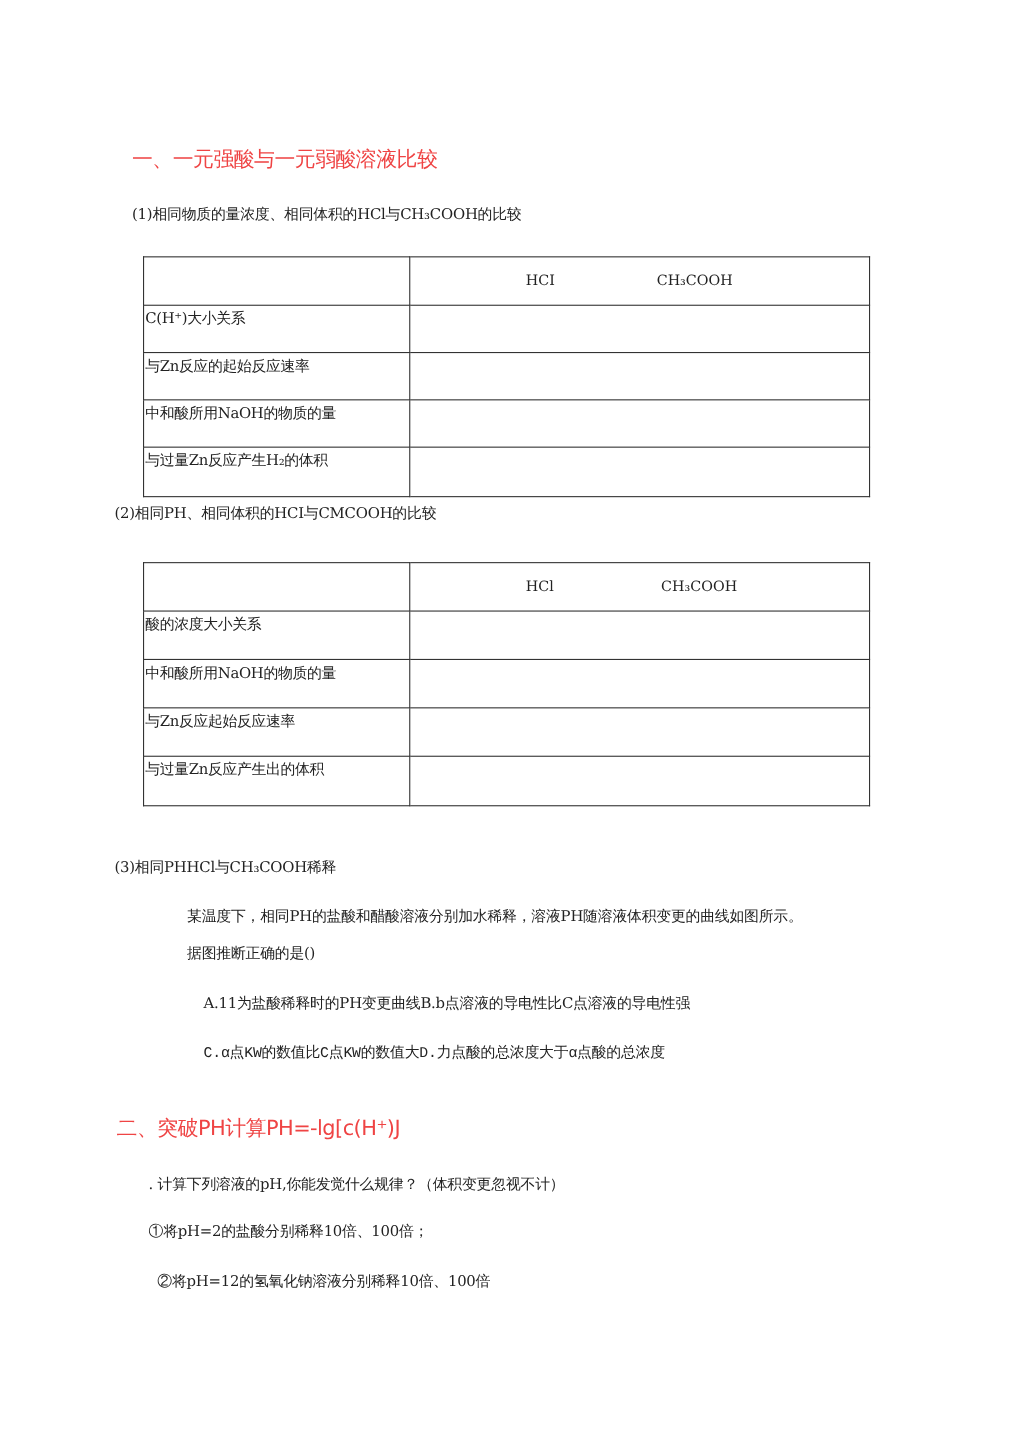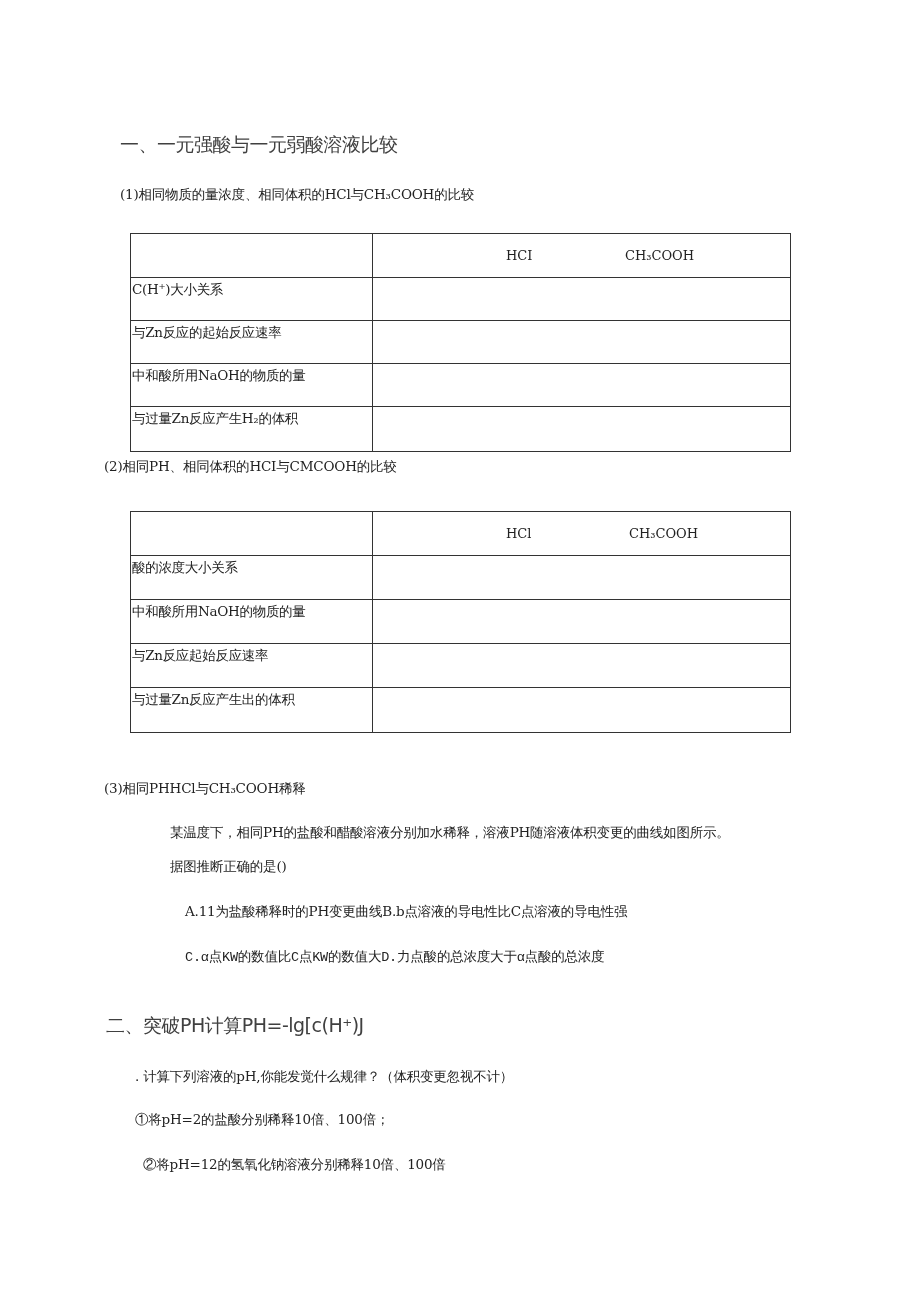--- a/index.html
+++ b/index.html
@@ -4,33 +4,33 @@
   <style>
     html, body { margin: 0; padding: 0; background: #ffffff; }
     body {
       width: 920px; height: 1301px; position: relative; overflow: hidden;
       font-family: "DejaVu Serif", "Liberation Serif", serif;
       color: #1a1a1a;
     }
     .abs { position: absolute; white-space: nowrap; }
     .h1 {
       font-family: "DejaVu Sans", "Liberation Sans", sans-serif;
-      font-size: 19px; color: #404040; letter-spacing: -0.5px;
+      font-size: 19px; color: #ef4444; letter-spacing: -0.5px;
     }
     .p { font-size: 13.5px; color: #222; letter-spacing: -0.2px; }
     table.grid {
       position: absolute; border-collapse: collapse;
       font-size: 13.5px; color: #222;
     }
     table.grid td {
       border: 1px solid #333; padding: 0; vertical-align: top;
       height: 43px; box-sizing: border-box;
     }
     table.grid td.label { width: 242px; padding-top: 3px; padding-left: 1px; letter-spacing: -0.3px; }
-    table.grid td.val { width: 418px; padding-left: 28px; }
+    table.grid td.val { width: 418px; }
     table.grid tr.head td { vertical-align: middle; }
     .hcell { position: relative; height: 43px; }
     .hcell span { position: absolute; top: 14px; font-size: 13px; }
   </style>
 </head>
 <body>
 
 <div class="abs h1" style="left:120px; top:132px;">一、一元强酸与一元弱酸溶液比较</div>
 
 <div class="abs p" style="left:120px; top:186px;">(1)相同物质的量浓度、相同体积的HCl与CH₃COOH的比较</div>

